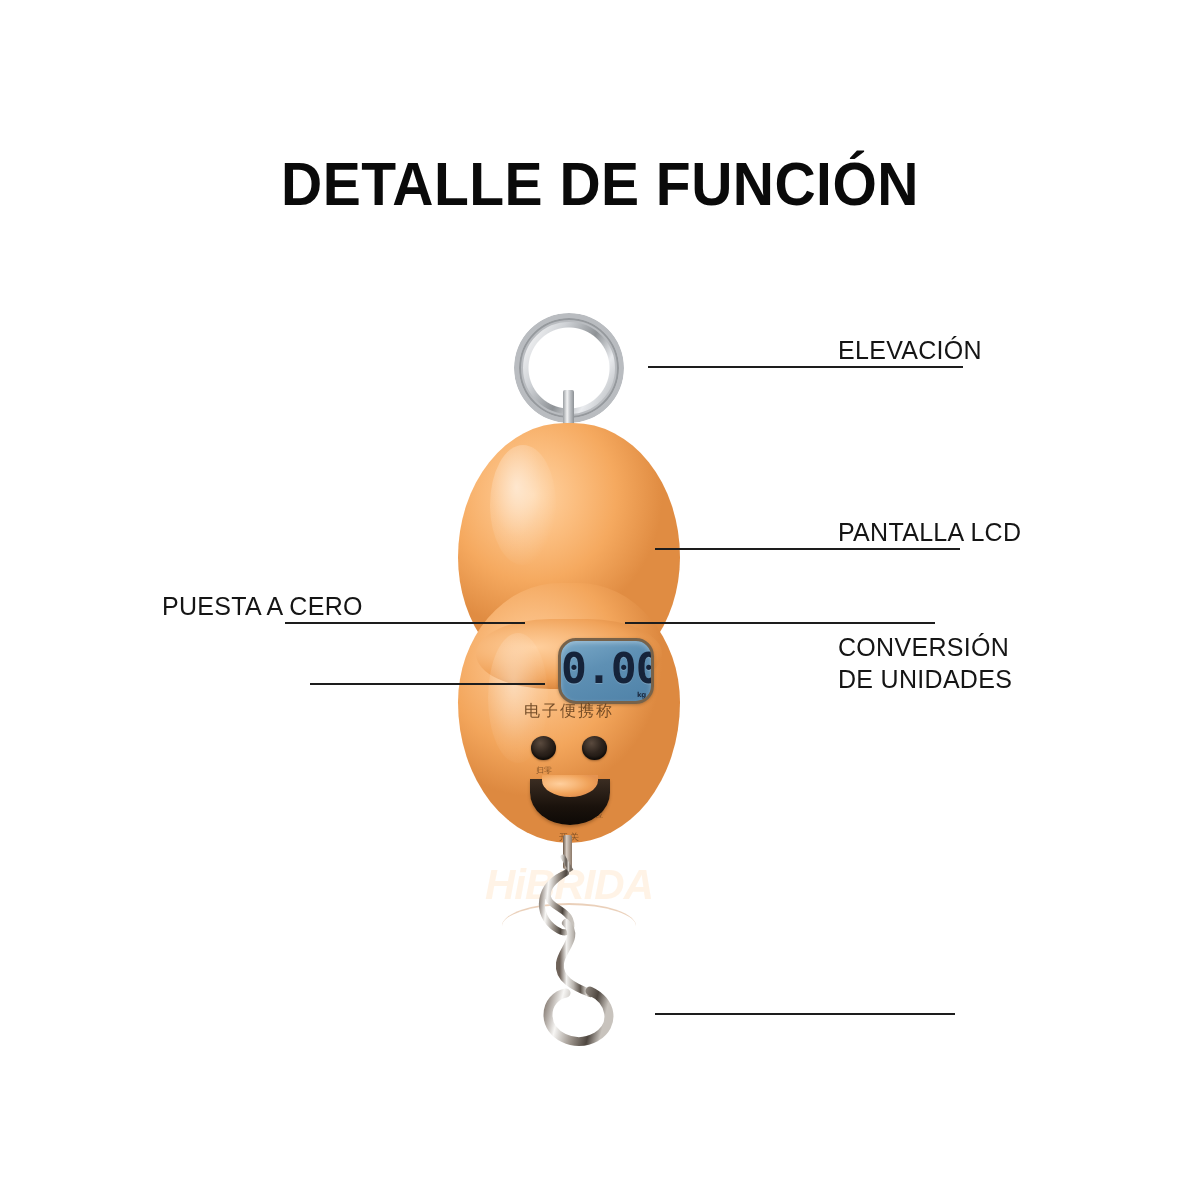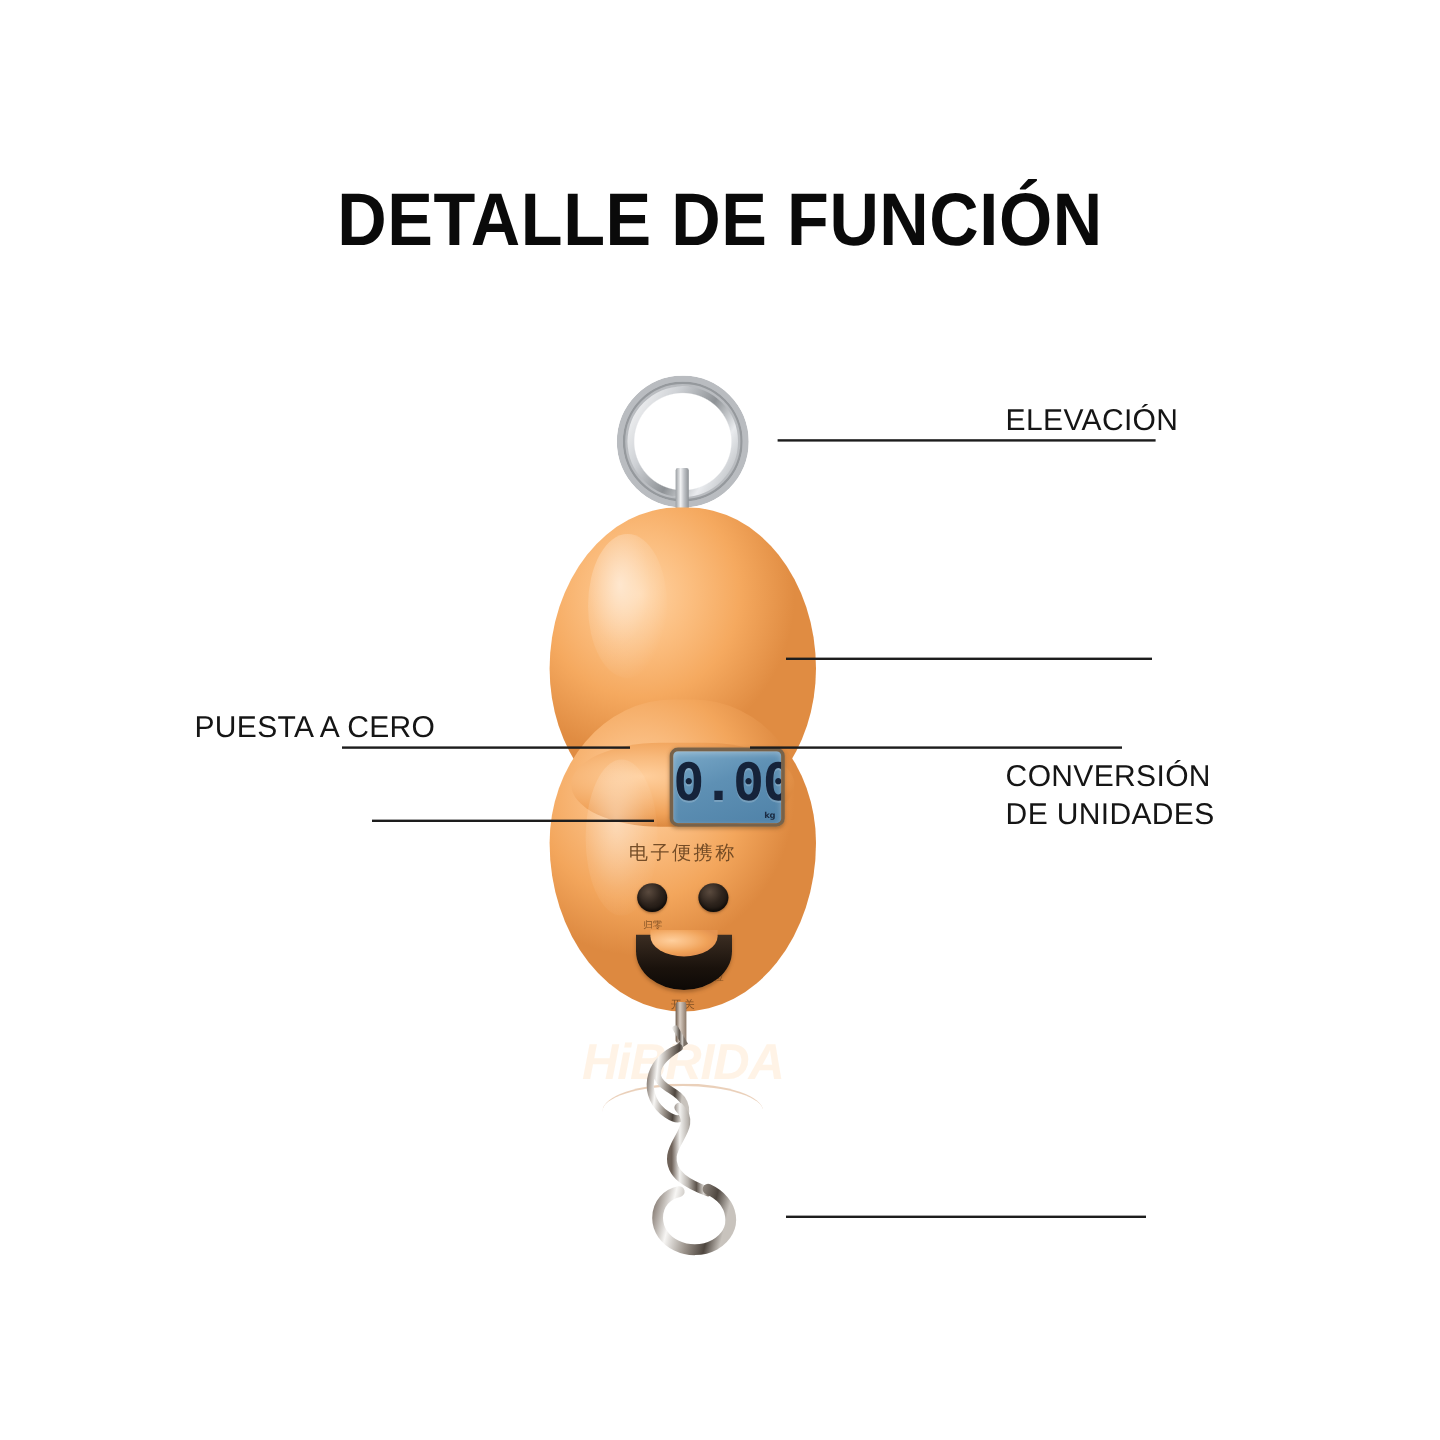--- a/index.html
+++ b/index.html
@@ -161,26 +161,26 @@
     height: 44px;
     border-top: 2px solid rgba(196,120,56,0.35);
     border-radius: 50%;
     pointer-events: none;
   }
 
   
   .lcd {
     position: absolute;
     left: 100px;
-    top: 200px;
+    top: 215px;
     width: 96px;
     height: 66px;
     background: linear-gradient(160deg, #7aa9c8 0%, #5e90b4 42%, #4f82a8 100%);
     border: 3px solid #77624a;
-    border-radius: 7px;
+    border-radius: 18px;
     box-sizing: border-box;
     box-shadow: inset 0 2px 5px rgba(255,255,255,0.30), 0 1px 3px rgba(120,80,40,0.45);
     overflow: hidden;
   }
   .lcd-digits {
     position: absolute;
     left: 0;
     top: 1px;
     width: 96px;
     text-align: center;
@@ -389,20 +389,23 @@
   <div class="leader" style="left:625px; top:622px; width:310px;"></div>
 
   <div class="leader" style="left:310px; top:683px; width:235px;"></div>
 
   <div class="leader" style="left:655px; top:1013px; width:300px;"></div>
 
   <div class="callout" style="left:838px; top:334px;">
     <div>ELEVACIÓN</div>
   </div>
 
+  <div class="callout" style="left:838px; top:516px;">
+    <div>PANTALLA LCD</div>
+  </div>
 
   <div class="callout" style="left:162px; top:590px;">
     <div>PUESTA A CERO</div>
   </div>
 
   <div class="callout" style="left:838px; top:631px;">
     <div>CONVERSIÓN</div>
     <div>DE UNIDADES</div>
   </div>
 

